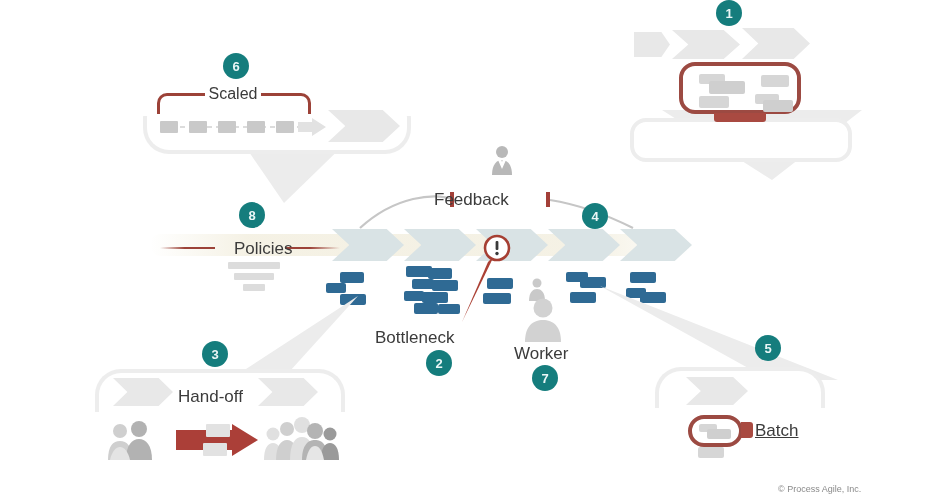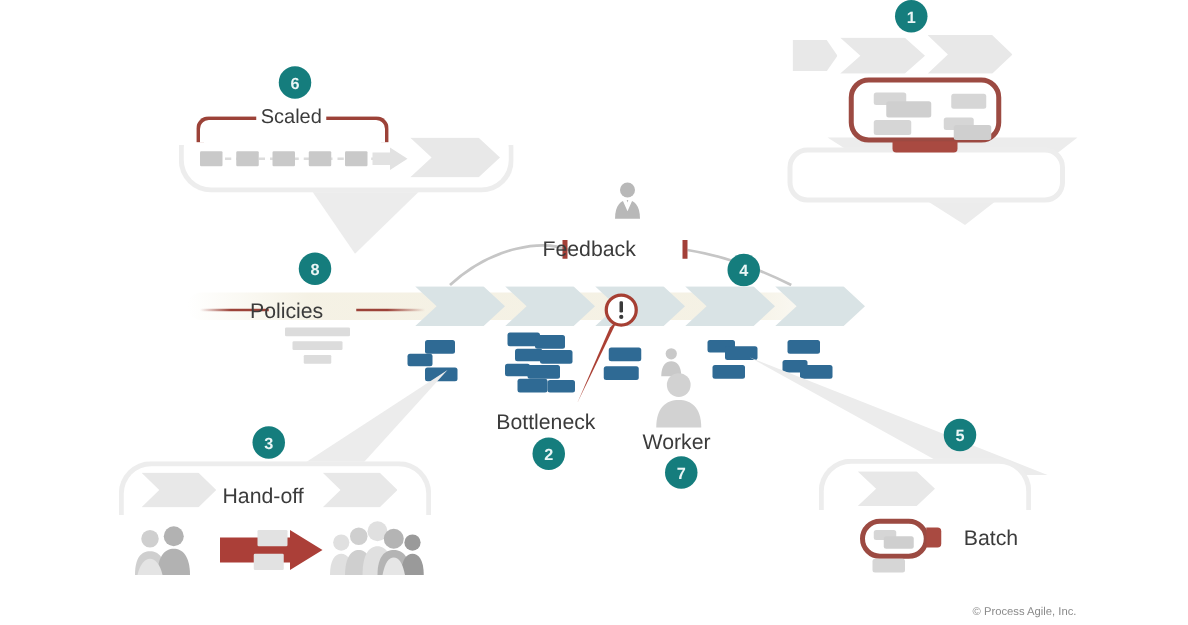--- a/index.html
+++ b/index.html
@@ -148,21 +148,21 @@
 
   <div class="abs chev" style="left:332px;top:229px;"></div>
   <div class="abs chev" style="left:404px;top:229px;"></div>
   <div class="abs chev" style="left:476px;top:229px;"></div>
   <div class="abs chev" style="left:548px;top:229px;"></div>
   <div class="abs chev" style="left:620px;top:229px;"></div>
 
   <div class="abs badge" style="left:239px;top:202px;">8</div>
   <div class="abs strike strike-l" style="left:160px;top:247px;width:55px;"></div>
   <div class="abs strike strike-r" style="left:285px;top:247px;width:55px;"></div>
-  <div class="abs lbl lbl-lg" style="left:200px;top:239px;text-align:center;">Policies</div>
+  <div class="abs lbl lbl-lg" style="left:234px;top:239px;text-align:center;">Policies</div>
   <div class="abs" style="left:228px;top:262px;width:52px;">
     <div style="height:7px;background:#dcdcdc;border-radius:1px;margin-bottom:4px;"></div>
     <div style="height:7px;background:#dcdcdc;border-radius:1px;width:40px;margin:0 auto 4px;"></div>
     <div style="height:7px;background:#dcdcdc;border-radius:1px;width:22px;margin:0 auto;"></div>
   </div>
 
   <div class="abs" style="left:326px;top:272px;width:44px;height:34px;">
     <div class="abs bcard" style="left:14px;top:0px;width:24px;height:11px;"></div>
     <div class="abs bcard" style="left:0px;top:11px;width:20px;height:10px;"></div>
     <div class="abs bcard" style="left:14px;top:22px;width:26px;height:11px;"></div>
@@ -197,21 +197,21 @@
   </div>
 
   <div class="abs" style="left:452px;top:232px;width:58px;height:92px;">
     <svg width="58" height="92" viewBox="0 0 58 92">
       <path d="M42,24 L10,90 L36,30 Z" fill="#ab4034"></path>
       <circle cx="45" cy="16" r="12" fill="#ffffff" stroke="#a63f33" stroke-width="2.6"></circle>
       <rect x="43.6" y="9" width="2.8" height="9" fill="#3a3a3a" rx="1"></rect>
       <circle cx="45" cy="21.5" r="1.7" fill="#3a3a3a"></circle>
     </svg>
   </div>
-  <div class="abs lbl lbl-lg" style="left:397px;top:328px;">Bottleneck</div>
+  <div class="abs lbl lbl-lg" style="left:375px;top:328px;">Bottleneck</div>
   <div class="abs badge" style="left:426px;top:350px;">2</div>
 
   <div class="abs" style="left:528px;top:278px;width:18px;height:24px;">
     <svg width="18" height="24" viewBox="0 0 18 24">
       <circle cx="9" cy="5" r="4.5" fill="#c9c9c9"></circle>
       <path d="M1,23 C1,14 5,11 9,11 C13,11 17,14 17,23 Z" fill="#c9c9c9"></path>
     </svg>
   </div>
   <div class="abs" style="left:524px;top:298px;width:38px;height:44px;">
     <svg width="38" height="44" viewBox="0 0 38 44">
@@ -282,17 +282,17 @@
   <div class="abs" style="left:655px;top:408px;width:170px;height:32px;background:#fff;"></div>
 
   <div class="abs chev-lt" style="left:686px;top:377px;width:62px;height:28px;"></div>
 
   <div class="abs redbox" style="left:688px;top:415px;width:55px;height:32px;">
     <div class="abs gcard" style="left:7px;top:5px;width:18px;height:8px;"></div>
     <div class="abs gcard-d" style="left:15px;top:10px;width:24px;height:10px;"></div>
   </div>
   <div class="abs redtab" style="left:741px;top:422px;width:12px;height:16px;border-radius:0 3px 3px 0;"></div>
   <div class="abs gcard" style="left:698px;top:447px;width:26px;height:11px;"></div>
-  <div class="abs lbl lbl-lg" style="left:771px;top:421px;">Batch</div>
+  <div class="abs lbl lbl-lg" style="left:755px;top:421px;text-decoration:underline;">Batch</div>
 
   <div class="abs copyright" style="left:778px;top:484px;">© Process Agile, Inc.</div>
 
 </div>
 
 </body></html>

